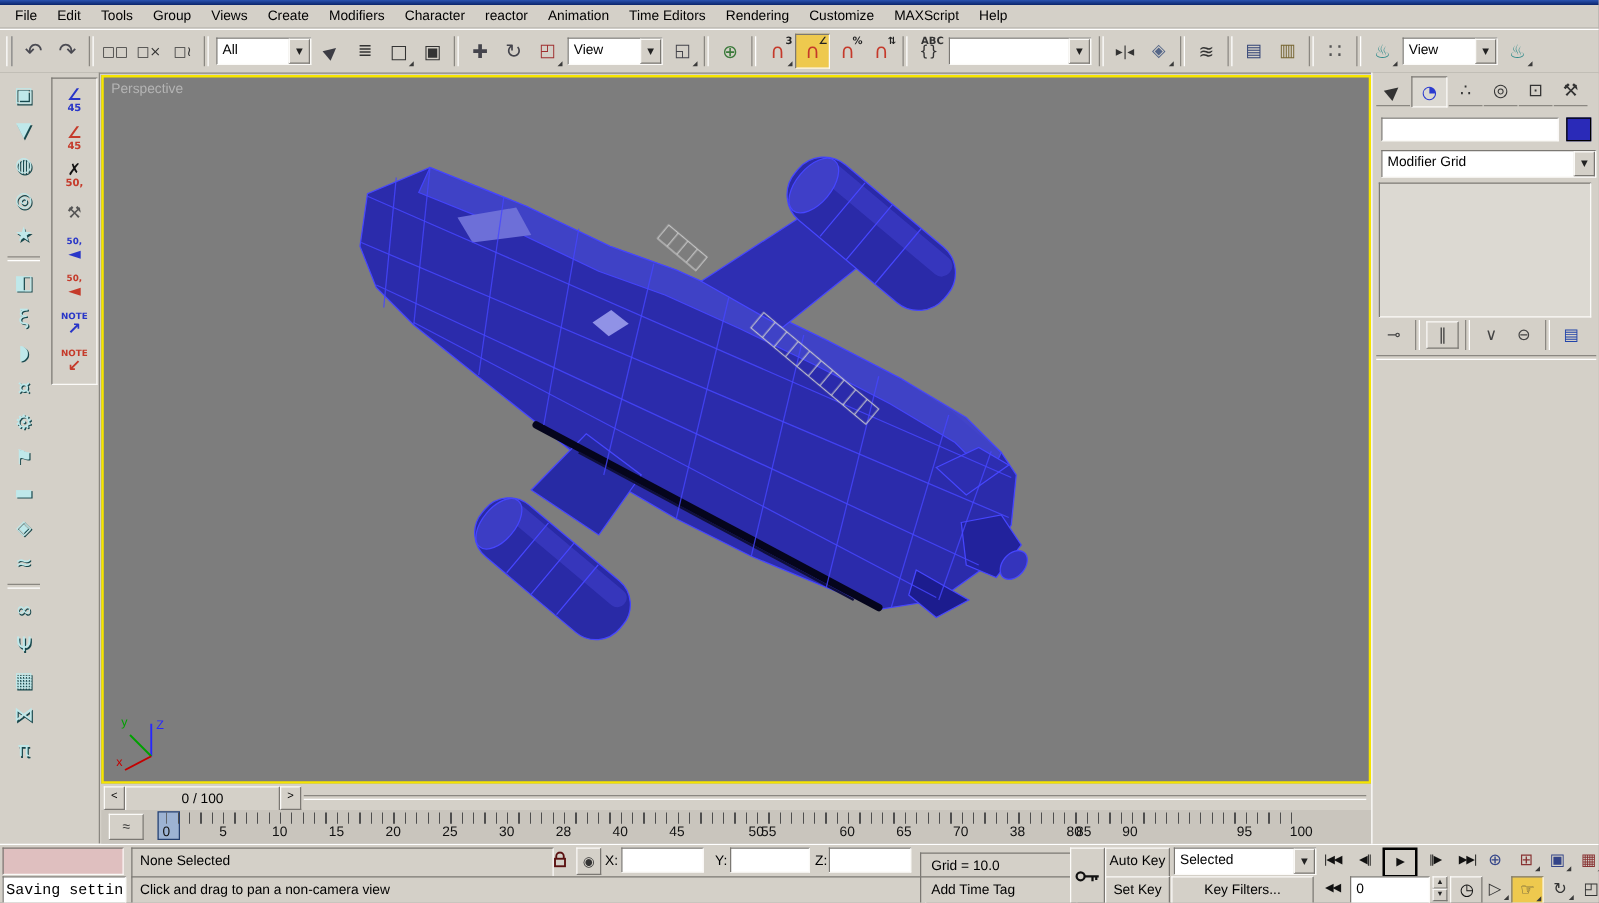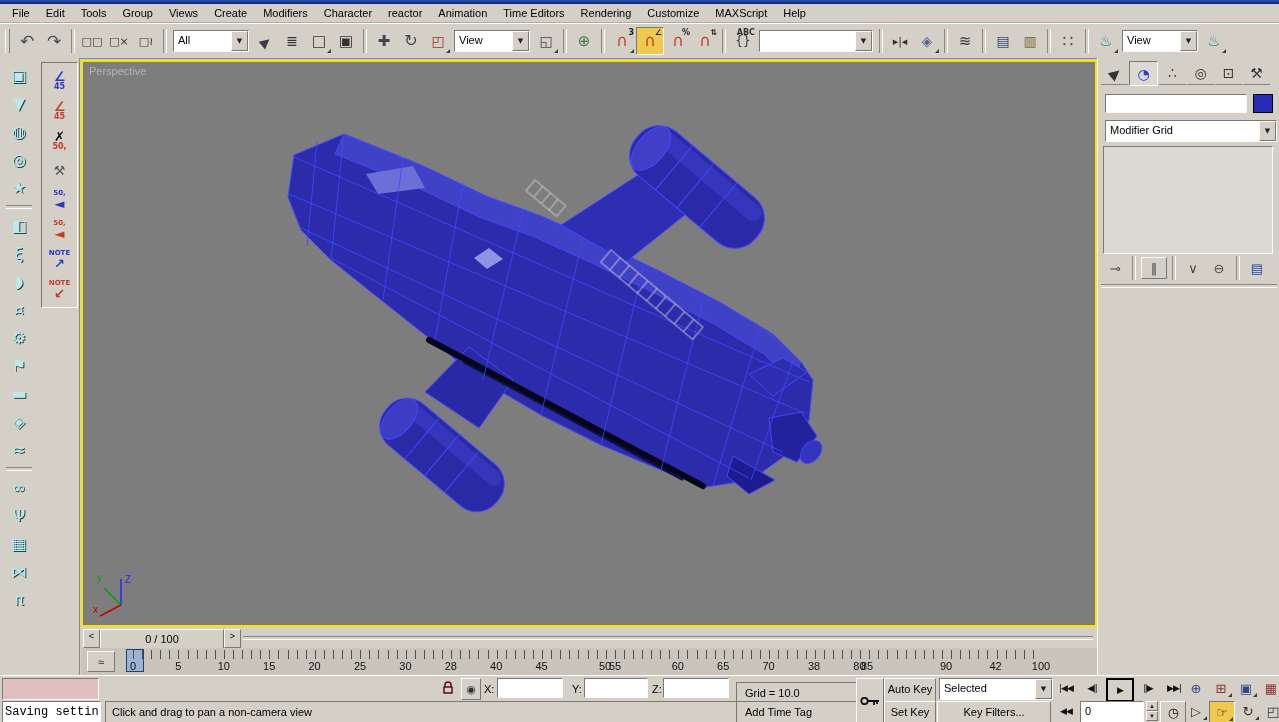--- a/index.html
+++ b/index.html
@@ -443,28 +443,29 @@
     <span class="tk" style="left: 415.2px;">40</span>
     <span class="tk" style="left: 460.6px;">45</span>
     <span class="tk" style="left: 506px; padding-left: 36px;">50</span>
     <span class="tk" style="left: 534px;">55</span>
     <span class="tk" style="left: 596.8px;">60</span>
     <span class="tk" style="left: 642.2px;">65</span>
     <span class="tk" style="left: 687.6px;">70</span>
     <span class="tk" style="left: 733px;">38</span>
     <span class="tk" style="left: 778.4px;">80</span>
     <span class="tk" style="left: 786px;">85</span>
-    <span class="tk" style="left: 865px;">90</span>
-    <span class="tk" style="left: 914.6px;">42</span>
+    <span class="tk" style="left: 823px;">90</span>
+    <span class="tk" style="left: 914.6px;">95</span>
     <span class="tk" style="left: 960px;">100</span>
   </div>
 
 <div id="statusbar">
   <div id="listener-pink" class="sb sunken"></div>
   <div id="listener-white" class="sb sunken">Saving settin</div>
+  <div id="sel-field" class="sb sunken">None Selected</div>
   <div id="prompt-field" class="sb sunken">Click and drag to pan a non-camera view</div>
   <div id="lock-btn" class="sb">
     <svg width="12" height="14">
       <path d="M3,6 V4 a3,3 0 0 1 6,0 V6" stroke="#5a1010" stroke-width="1.5" fill="none"></path>
       <rect x="2" y="6" width="8" height="6" fill="none" stroke="#5a1010" stroke-width="1.5"></rect>
     </svg>
   </div>
   <div id="abs-btn" class="sb raised">◉</div>
   <span id="x-label" class="axl">X:</span>
   <div id="x-field" class="axf sunken whitebg"></div>

